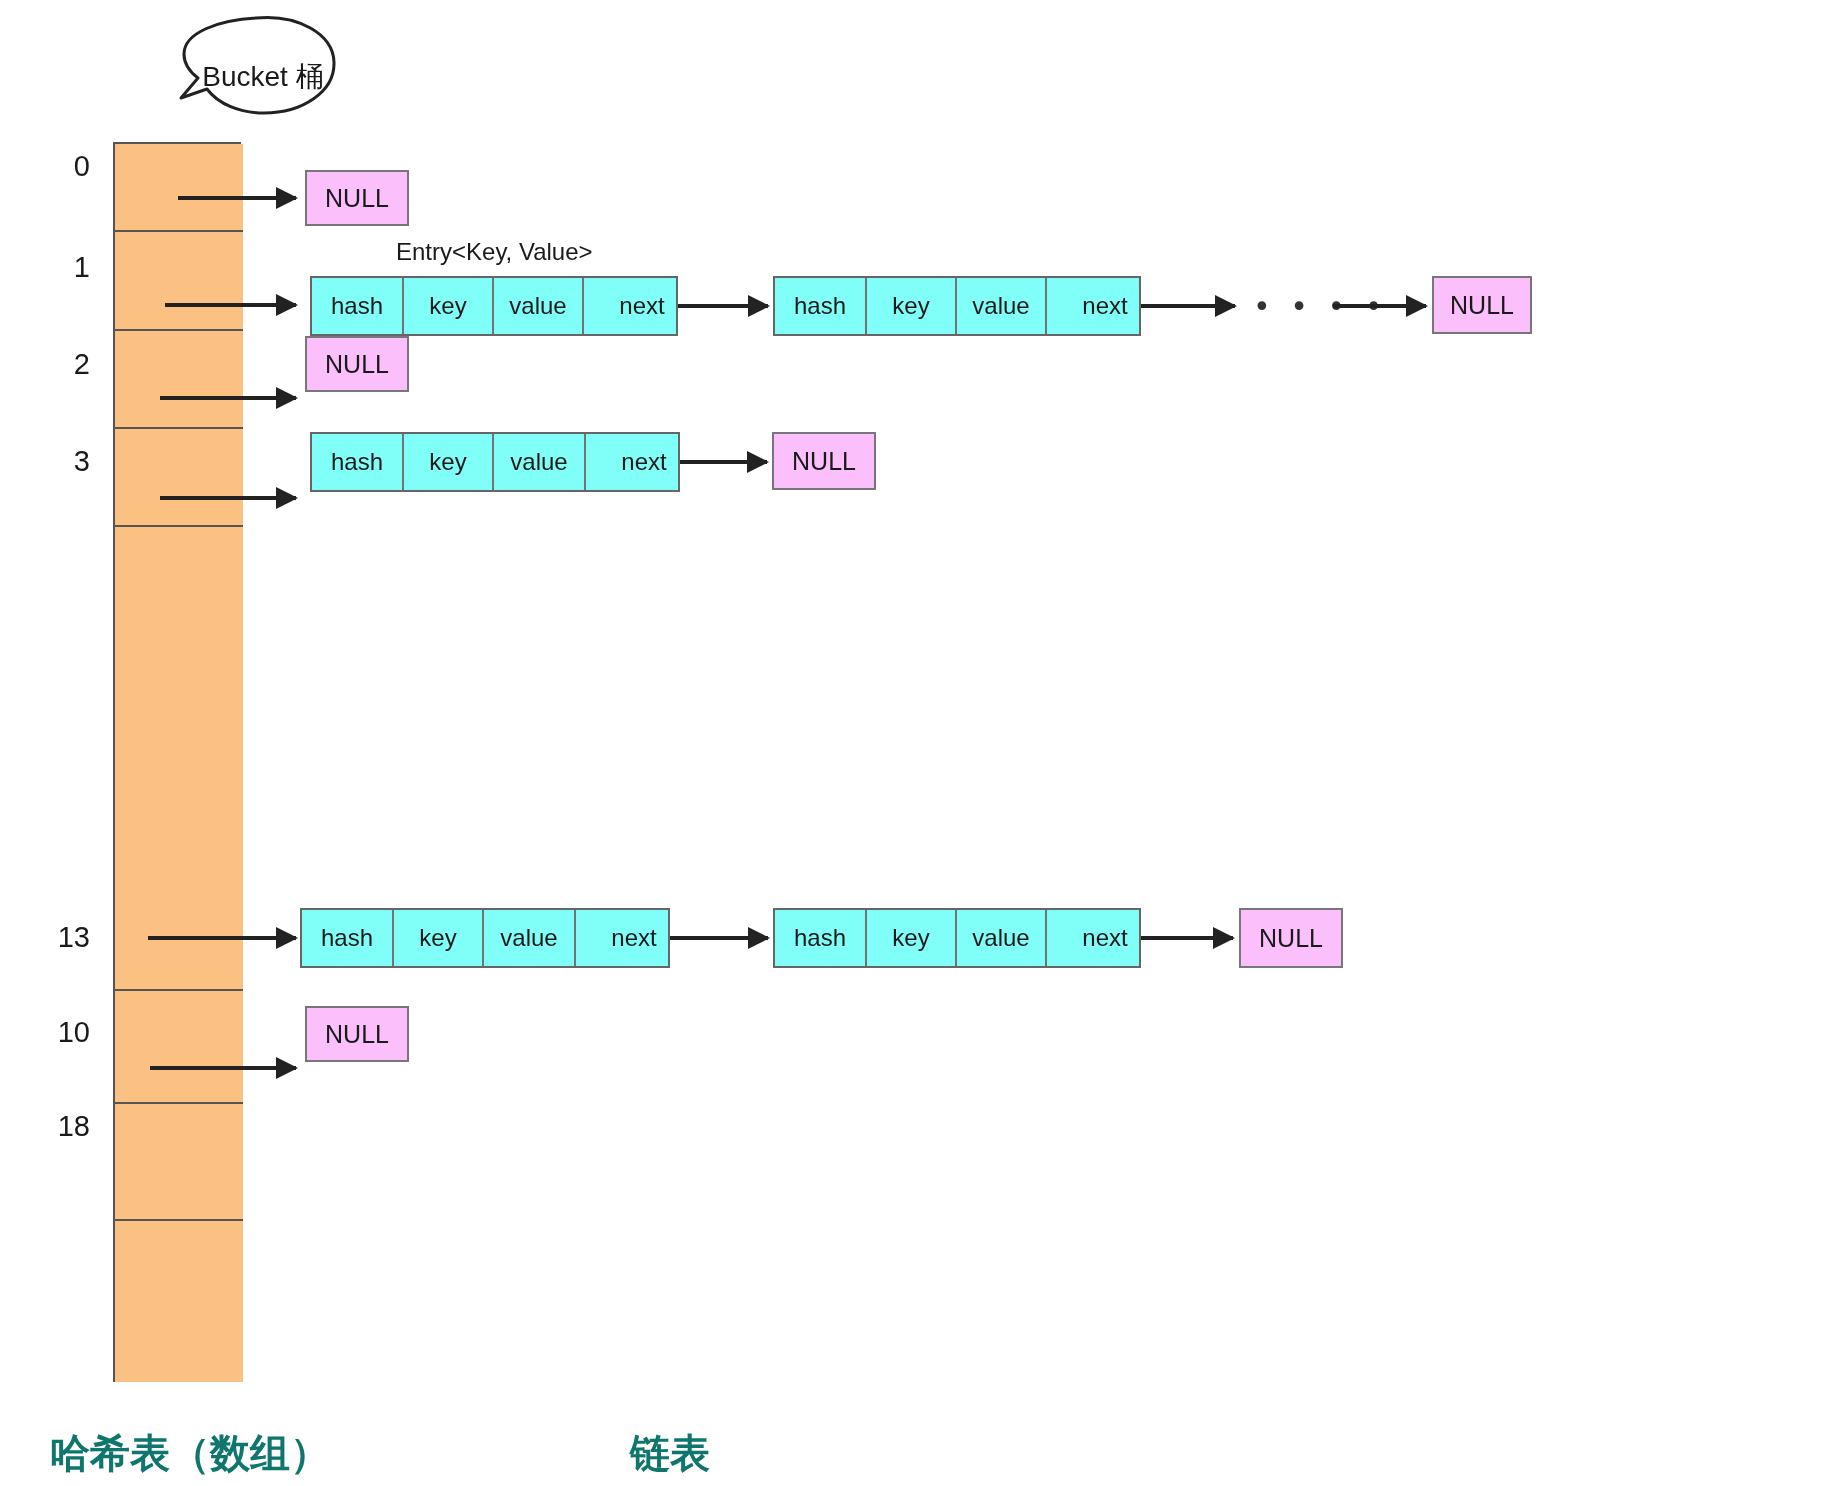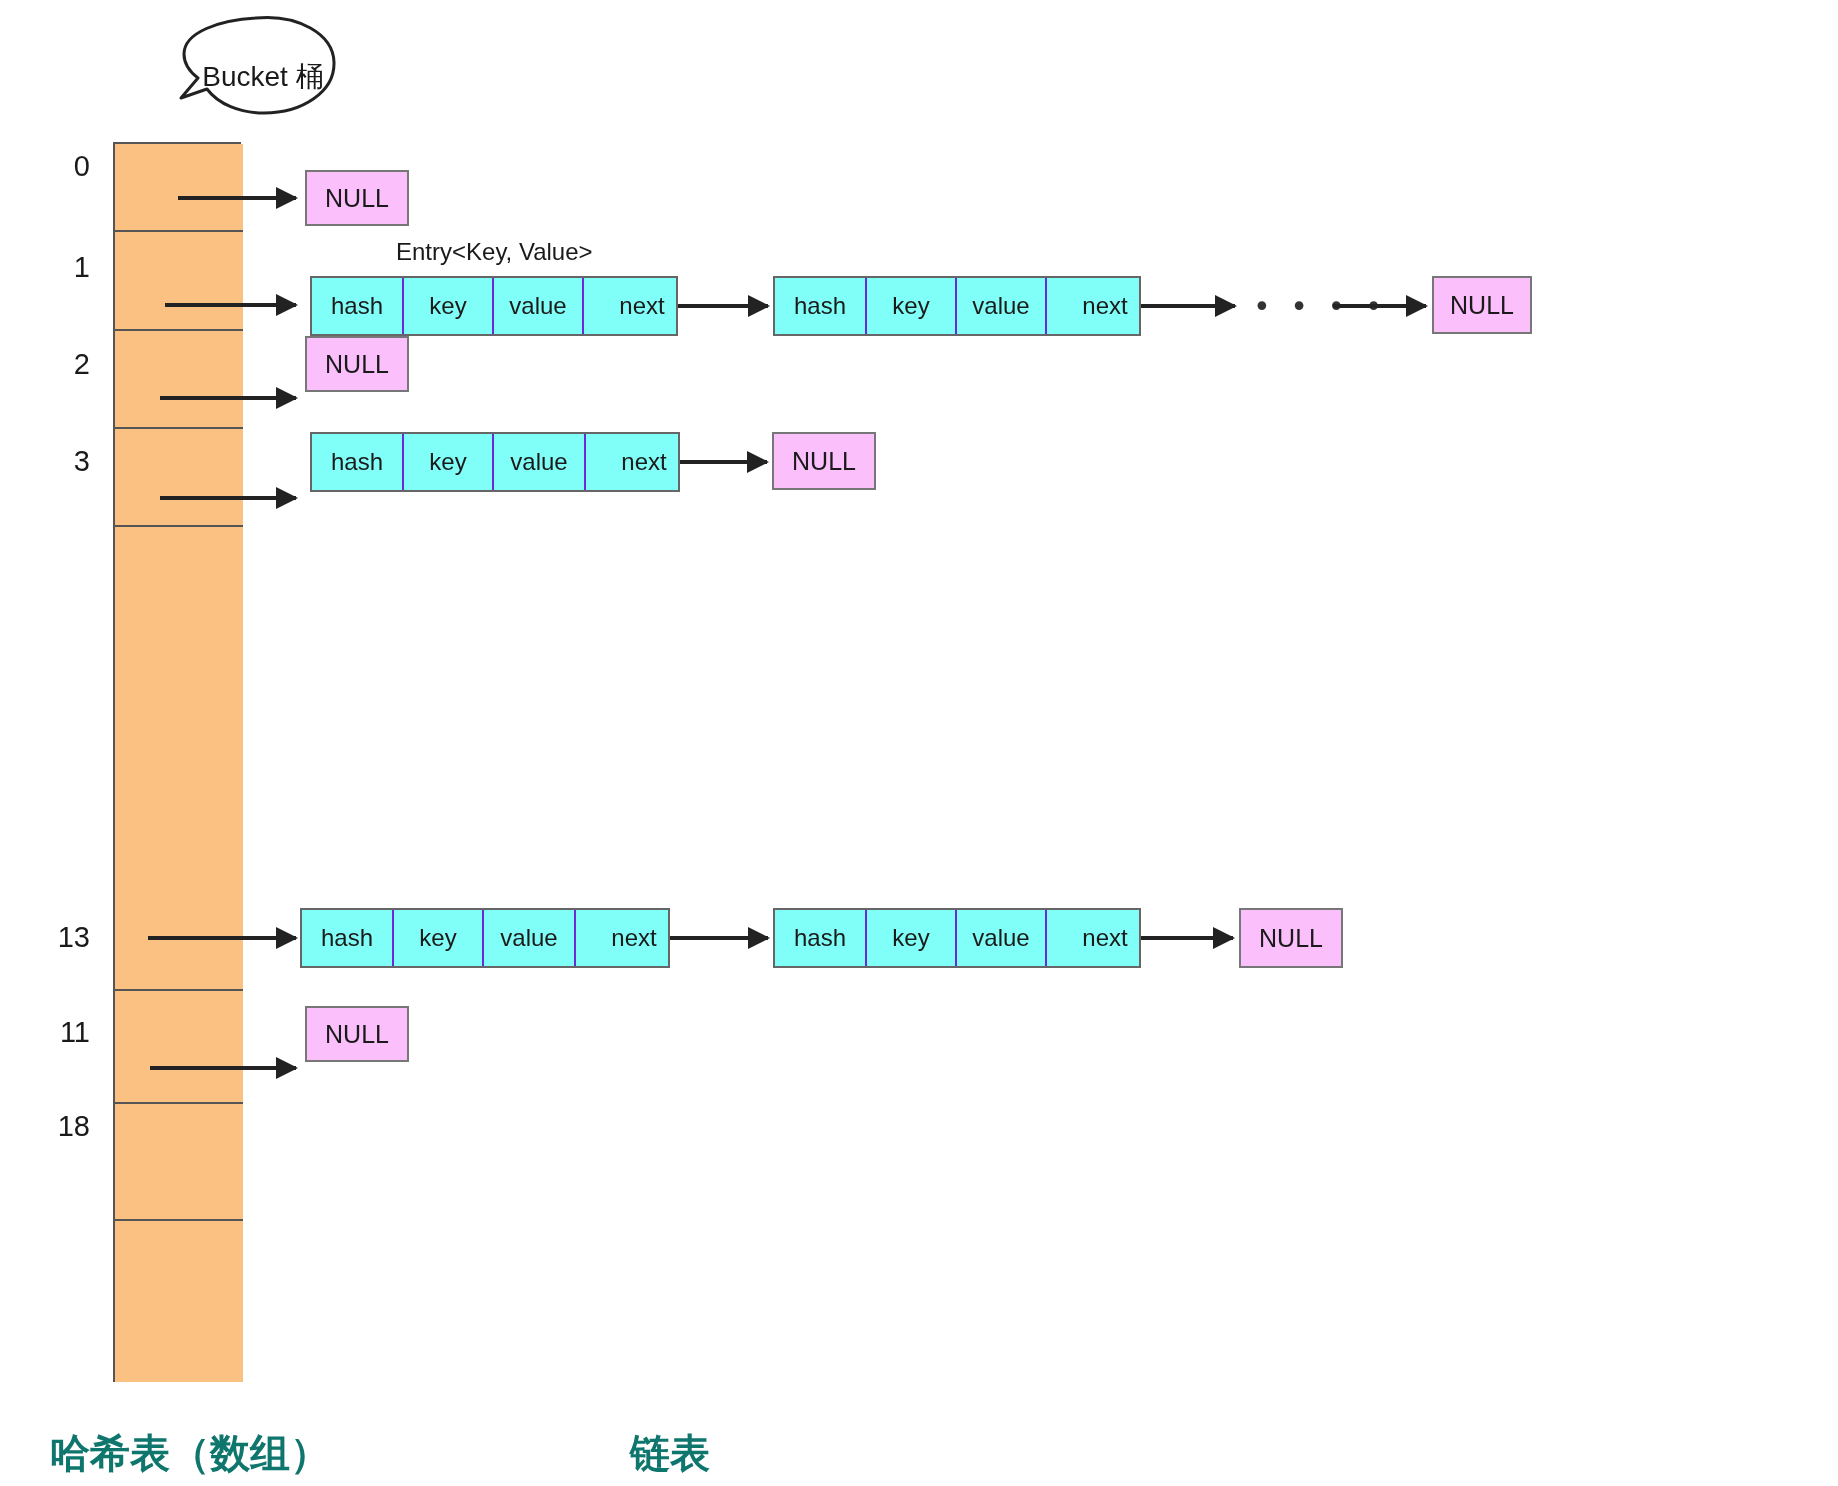--- a/index.html
+++ b/index.html
@@ -57,21 +57,21 @@
     background: #7FFFF7;
     height: 60px;
   }
   .entry-field {
     box-sizing: border-box;
     display: flex;
     align-items: center;
     justify-content: center;
     font-size: 24px;
     color: #1a1a1a;
-    border-right: 2px solid #6d28d9;
+    border-right: 2px solid #737373;
     height: 100%;
   }
   .entry-field:last-child { border-right: none; padding-left: 24px; }
 
   
   .nullbox {
     position: absolute;
     box-sizing: border-box;
     border: 2px solid #777777;
     background: #FBBFFB;
@@ -160,21 +160,21 @@
     <div class="array-cell" style="top:847px;  height:113px;"></div>
     <div class="array-cell" style="top:960px;  height:117px;"></div>
     <div class="array-cell last" style="top:1077px; height:161px;"></div>
   </div>
 
   <div class="row-index" style="left:20px;  top:152px;">0</div>
   <div class="row-index" style="left:20px;  top:253px;">1</div>
   <div class="row-index" style="left:20px;  top:350px;">2</div>
   <div class="row-index" style="left:20px;  top:447px;">3</div>
   <div class="row-index" style="left:20px;  top:923px;text-align:right;">13</div>
-  <div class="row-index" style="left:20px;  top:1018px;">11</div>
+  <div class="row-index" style="left:20px;  top:1018px;">10</div>
   <div class="row-index" style="left:20px;  top:1112px;">18</div>
 
   <svg class="callout" viewBox="0 0 160 115" xmlns="http://www.w3.org/2000/svg">
     <path d="M 78 8 C 120 4 155 24 156 52 C 157 82 124 103 86 103 C 62 103 40 94 29 79 L 3 88 L 20 68 C 12 62 6 54 6 44 C 6 22 42 10 78 8 Z" fill="#ffffff" stroke="#222222" stroke-width="3" stroke-linejoin="round"></path>
   </svg>
   <div class="callout-label">Bucket 桶</div>
 
   <div class="arrow" style="left:178px; top:196px; width:118px;"></div>
   <div class="nullbox" style="left:305px; top:170px;">NULL</div>
 

